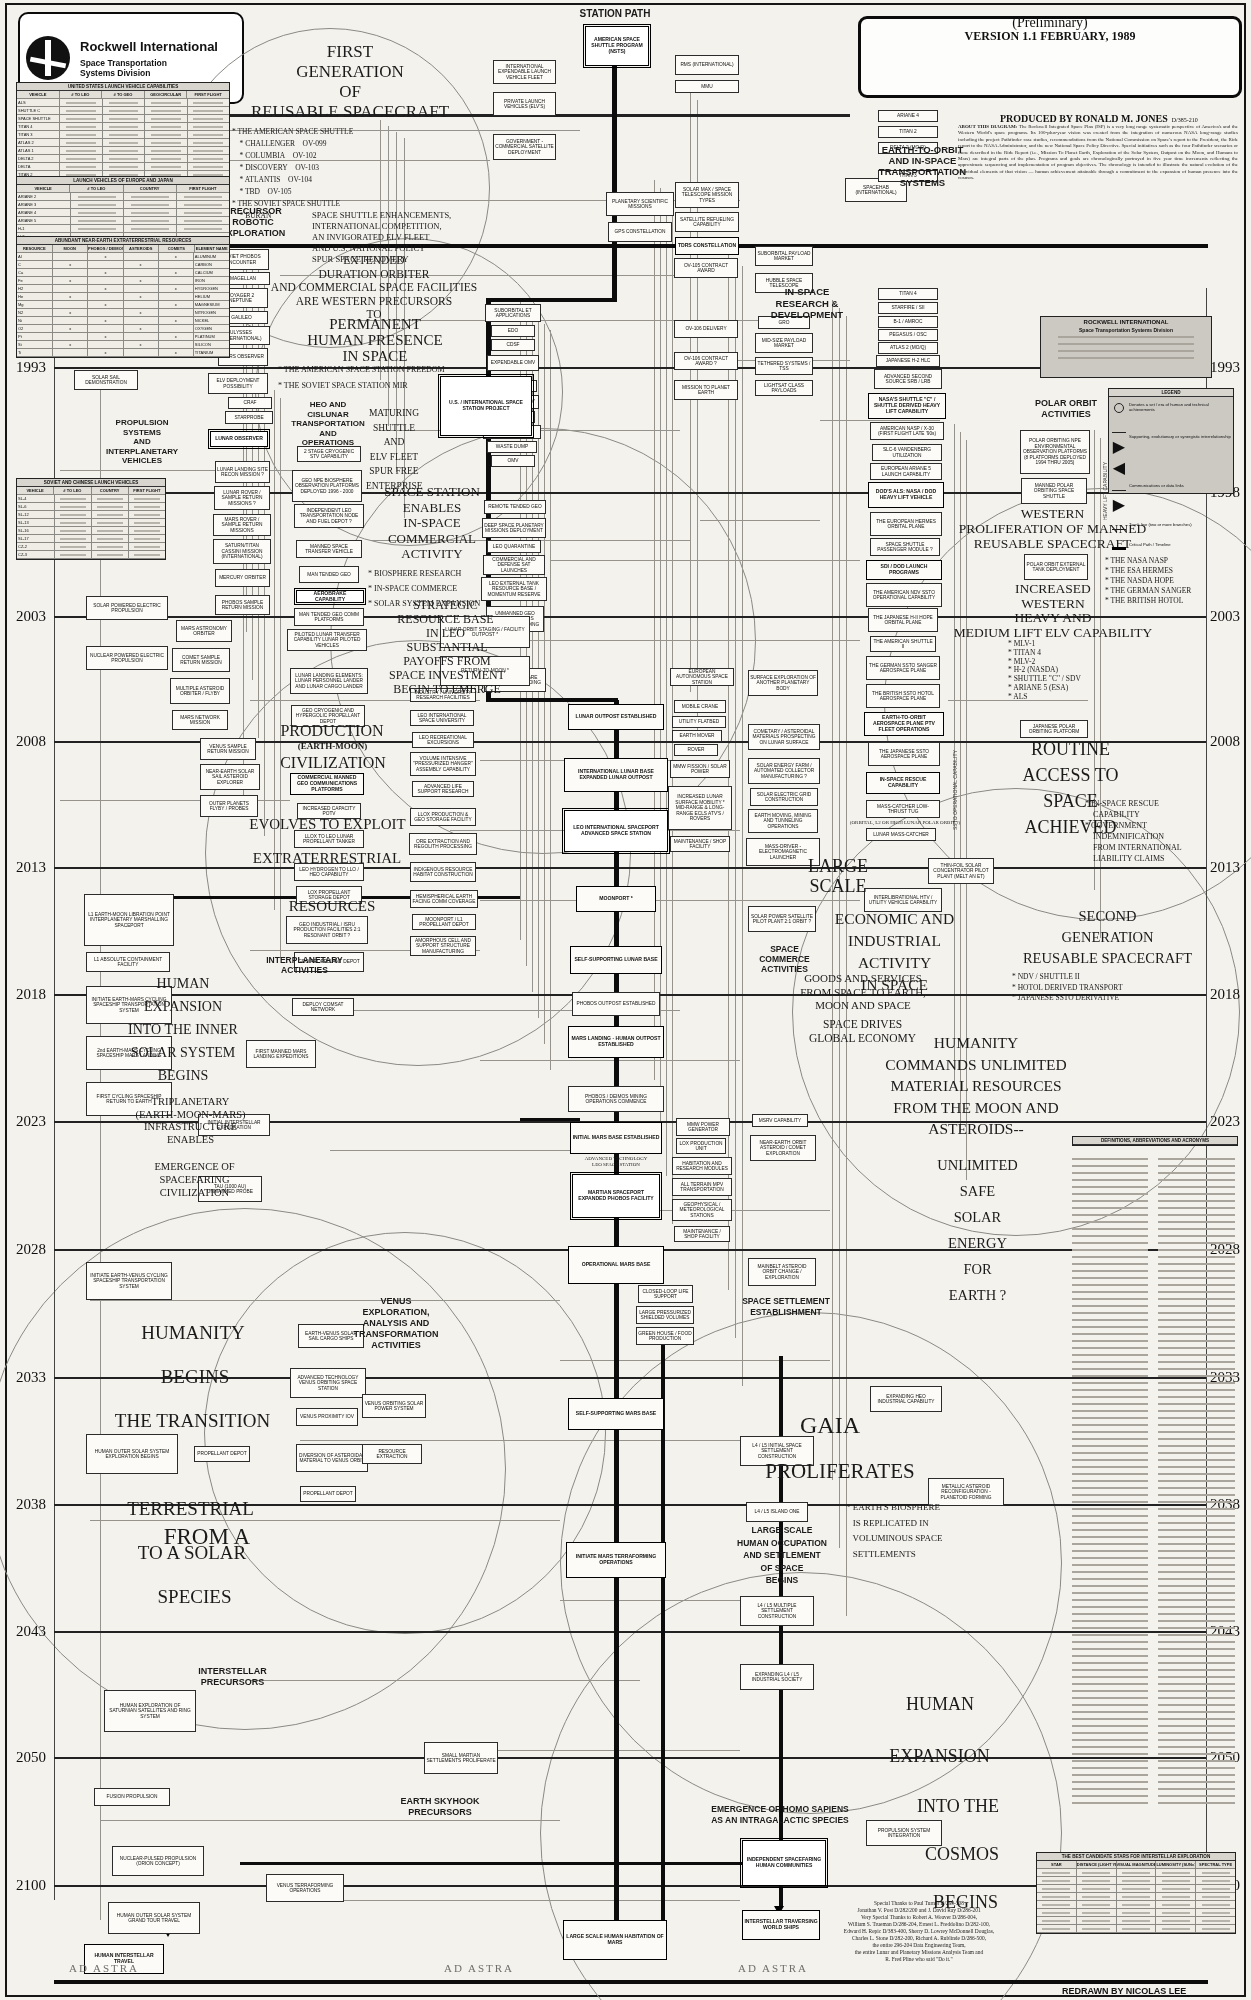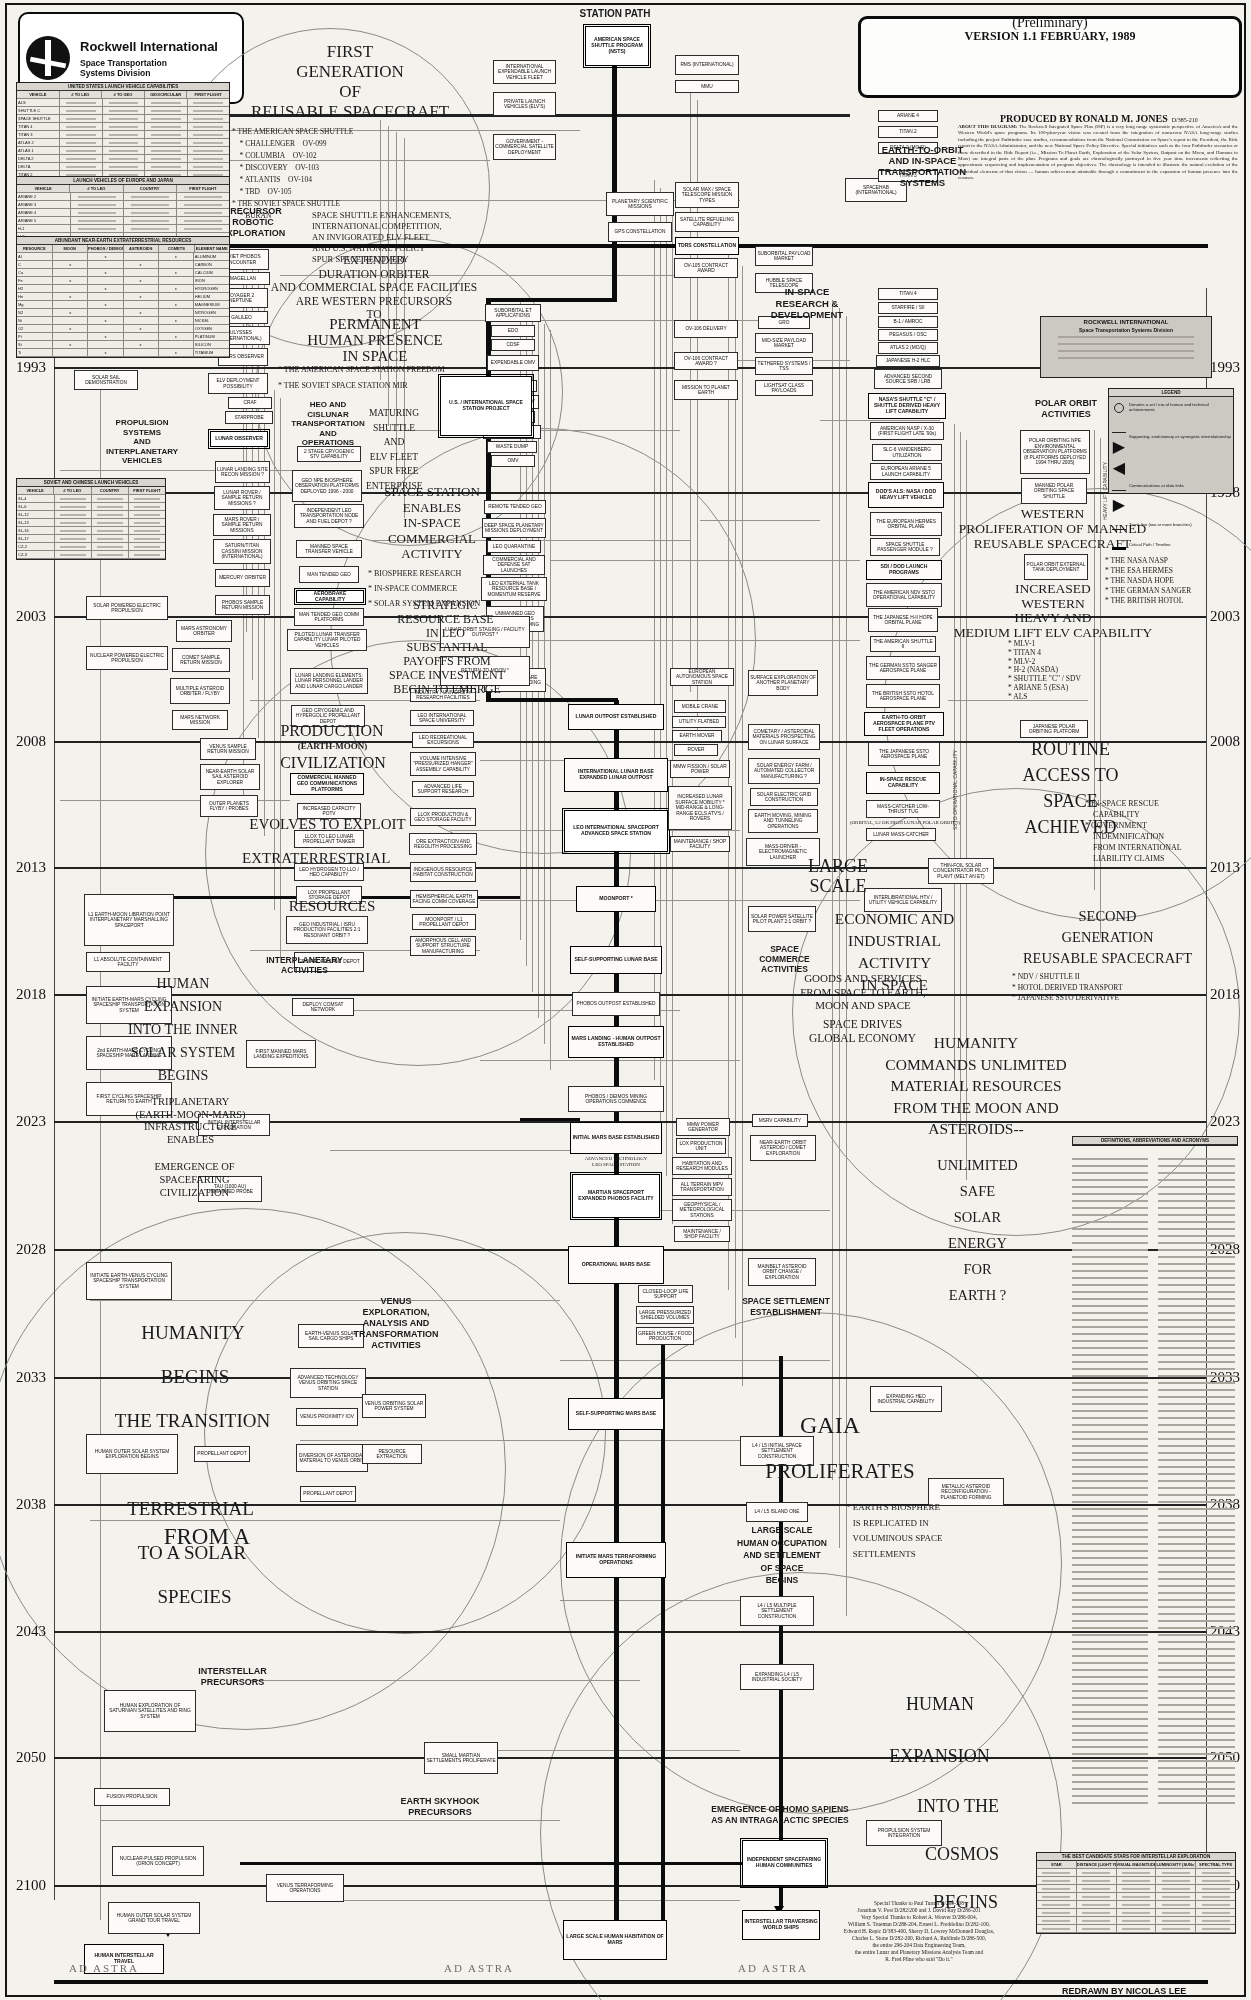--- a/index.html
+++ b/index.html
@@ -435,21 +435,21 @@
       <div class="callout" style="left: 288px; top: 400px; width: 80px; font-size: 8px; text-align: center; line-height: 9.5px; font-weight: bold;">HEO AND<br>CISLUNAR<br>TRANSPORTATION<br>AND<br>OPERATIONS</div>
       <div class="callout serif" style="left: 366px; top: 406px; width: 56px; font-size: 9.5px; text-align: center; line-height: 14.5px;">MATURING<br>SHUTTLE AND<br>ELV FLEET<br>SPUR FREE<br>ENTERPRISE</div>
       <div class="callout serif" style="left: 372px; top: 484px; width: 120px; font-size: 13px; text-align: center; line-height: 15.5px;">SPACE STATION<br>ENABLES<br>IN-SPACE<br>COMMERCIAL<br>ACTIVITY</div>
       <div class="callout serif" style="left: 368px; top: 566px; width: 135px; font-size: 8px; text-align: left; line-height: 15px;">*  BIOSPHERE RESEARCH<br>*  IN-SPACE COMMERCE<br>*  SOLAR SYSTEM EXPANSION</div>
       <div class="callout serif" style="left: 388px; top: 598px; width: 115px; font-size: 12px; text-align: center; line-height: 14px;">STRATEGIC<br>RESOURCE BASE<br>IN LEO</div>
       <div class="callout serif" style="left: 383px; top: 640px; width: 128px; font-size: 12px; text-align: center; line-height: 14px;">SUBSTANTIAL<br>PAYOFFS FROM<br>SPACE INVESTMENT<br>BEGIN TO EMERGE</div>
       <div class="callout serif" style="left: 262px; top: 722px; width: 140px; font-size: 16px; text-align: center; line-height: 1.12;">PRODUCTION</div>
       <div class="callout serif" style="left: 285px; top: 741px; width: 95px; font-size: 9px; text-align: center; line-height: 1.12; font-weight: bold;">(EARTH-MOON)</div>
       <div class="callout serif" style="left: 258px; top: 754px; width: 150px; font-size: 16px; text-align: center; line-height: 1.12;">CIVILIZATION</div>
       <div class="callout serif" style="left: 240px; top: 816px; width: 175px; font-size: 15px; text-align: center; line-height: 1.12;">EVOLVES TO EXPLOIT</div>
-      <div class="callout serif" style="left: 242px; top: 850px; width: 170px; font-size: 15px; line-height: 1.12;">EXTRATERRESTRIAL</div>
+      <div class="callout serif" style="left: 242px; top: 850px; width: 170px; font-size: 15px; text-align: center; line-height: 1.12;">EXTRATERRESTRIAL</div>
       <div class="callout serif" style="left: 272px; top: 898px; width: 120px; font-size: 15px; text-align: center; line-height: 1.12;">RESOURCES</div>
       <div class="callout serif" style="left: 118px; top: 972px; width: 130px; font-size: 14px; text-align: center; line-height: 23px;">HUMAN<br>EXPANSION<br>INTO THE INNER<br>SOLAR SYSTEM<br>BEGINS</div>
       <div class="callout" style="left: 262px; top: 955px; width: 85px; font-size: 8.5px; text-align: center; line-height: 10px; font-weight: bold;">INTERPLANETARY<br>ACTIVITIES</div>
       <div class="callout serif" style="left: 128px; top: 1096px; width: 125px; font-size: 10.5px; text-align: center; line-height: 12.5px;">TRIPLANETARY<br>(EARTH-MOON-MARS)<br>INFRASTRUCTURE<br>ENABLES</div>
       <div class="callout serif" style="left: 132px; top: 1160px; width: 125px; font-size: 10.5px; text-align: center; line-height: 13px;">EMERGENCE OF<br>SPACEFARING CIVILIZATION</div>
       <div class="callout serif" style="left: 118px; top: 1322px; width: 150px; font-size: 19px; text-align: center; line-height: 1.12;">HUMANITY</div>
       <div class="callout serif" style="left: 135px; top: 1366px; width: 120px; font-size: 19px; text-align: center; line-height: 1.12;">BEGINS</div>
       <div class="callout serif" style="left: 105px; top: 1410px; width: 175px; font-size: 19px; text-align: center; line-height: 1.12;">THE TRANSITION</div>
       <div class="callout serif" style="left: 140px; top: 1524px; width: 110px; font-size: 23px; text-align: right; line-height: 1.12;">FROM A</div>
       <div class="callout serif" style="left: 108px; top: 1498px; width: 165px; font-size: 19px; text-align: center; line-height: 1.12;">TERRESTRIAL</div>

